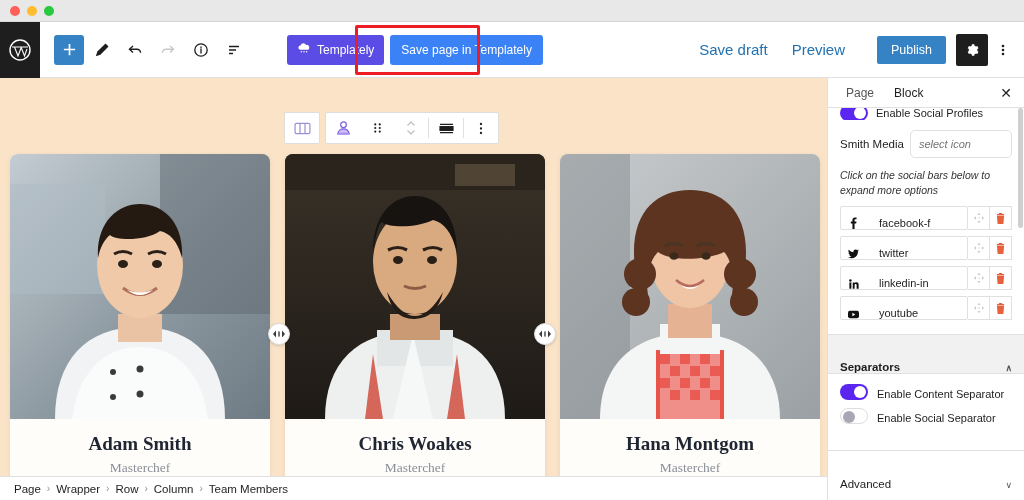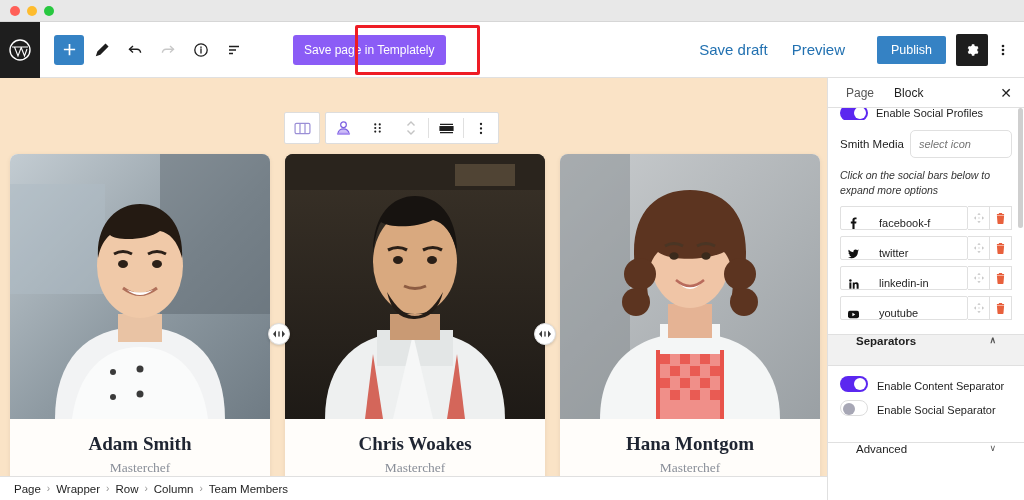--- a/index.html
+++ b/index.html
@@ -41,21 +41,21 @@
   }
   .tb-btn.primary { background: #3582c4; color: #fff; border-radius: 3px; }
   .tb-btn.disabled { color: #c8c8c8; }
   .tb-mid { display: flex; align-items: center; gap: 0; margin-left: 38px; position: relative; }
   .tmpl-btn {
     background: #5b4ce6; color: #fff; height: 30px; border-radius: 3px;
     display: flex; align-items: center; gap: 6px;
     padding: 0 10px; font-size: 12px; font-weight: 500;
   }
   .tmpl-save {
-    background: #8b5cf6; color: #fff; height: 30px; border-radius: 3px;
+    background: #3b82f6; color: #fff; height: 30px; border-radius: 3px;
     display: flex; align-items: center; padding: 0 11px;
     font-size: 12px; font-weight: 500; margin-left: 6px;
   }
   .redbox {
     position: absolute; border: 3px solid #ee1c25; border-radius: 2px;
     left: 68px; top: -10px; width: 125px; height: 50px; pointer-events: none;
   }
   .tb-right {
     margin-left: auto; display: flex; align-items: center; gap: 0; padding-right: 8px;
   }
@@ -190,23 +190,23 @@
     display: flex; align-items: flex-end; gap: 20px; padding: 0 7px; font-size: 11px; color: #1e1e1e;
   }
   .si-icon { width: 11px; display: flex; justify-content: center; color: #111; }
   .si-btn {
     width: 22px; border: 1px solid #e0e0e0; border-left: 0; background: #fff;
     display: flex; align-items: center; justify-content: center; font-size: 10px; color: #b5b5b5;
   }
   .si-btn.del { color: #e8603c; }
 
   .section-header {
-    margin-top: 14px; height: 32px; background: #f1f1f1; border-top: 1px solid #e0e0e0;
-    border-bottom: 1px solid #e0e0e0; display: flex; align-items: flex-start;
-    padding: 0 28px; font-size: 11.5px; font-weight: 600; color: #1e1e1e;
+    margin-top: 14px; height: 40px; background: #f1f1f1; border-top: 1px solid #e0e0e0;
+    border-bottom: 1px solid #e0e0e0; display: flex; align-items: flex-end;
+    padding: 0 12px; font-size: 11.5px; font-weight: 600; color: #1e1e1e;
   }
   .section-header .chev { margin-left: auto; font-size: 9px; color: #555; }
   .section-body { padding: 10px 12px 12px; display: flex; flex-direction: column; gap: 8px; }
   .sb-row { display: flex; align-items: flex-end; gap: 9px; }
 
   .section-header.plain { background: #fff; border-top: 1px solid #e0e0e0; border-bottom: 0; font-weight: 400; }
 
   .sb-scrollbar {
     position: absolute; right: 1px; top: 0; width: 5px; height: 120px;
     background: #cfcfcf; border-radius: 3px;
@@ -261,20 +261,31 @@
         </svg>
       </div>
       <div class="tb-btn">
         <svg width="16" height="16" viewBox="0 0 16 16" stroke="#1e1e1e" stroke-width="1.4">
           <path d="M3 4.5h10M3 8h7M3 11.5h4"></path>
         </svg>
       </div>
     </div>
 
     <div class="tb-mid">
+      <div class="tmpl-btn">
+        <span>
+          <svg width="14" height="14" viewBox="0 0 16 16" fill="#fff">
+            <path d="M4 10a2.4 2.4 0 010-4.8 3.3 3.3 0 016.3-.6A2.6 2.6 0 0112 10z"></path>
+            <circle cx="5" cy="12.4" r="0.85"></circle>
+              <circle cx="8" cy="12.4" r="0.85"></circle>
+              <circle cx="11" cy="12.4" r="0.85"></circle>
+          </svg>
+        </span>
+        <span>Templately</span>
+      </div>
       <div class="tmpl-save">
         <span>Save page in Templately</span>
       </div>
       <div class="redbox"></div>
     </div>
 
     <div class="tb-right">
       <div class="link-btn">Save draft</div>
       <div class="link-btn">Preview</div>
       <div class="publish-btn">Publish</div>

